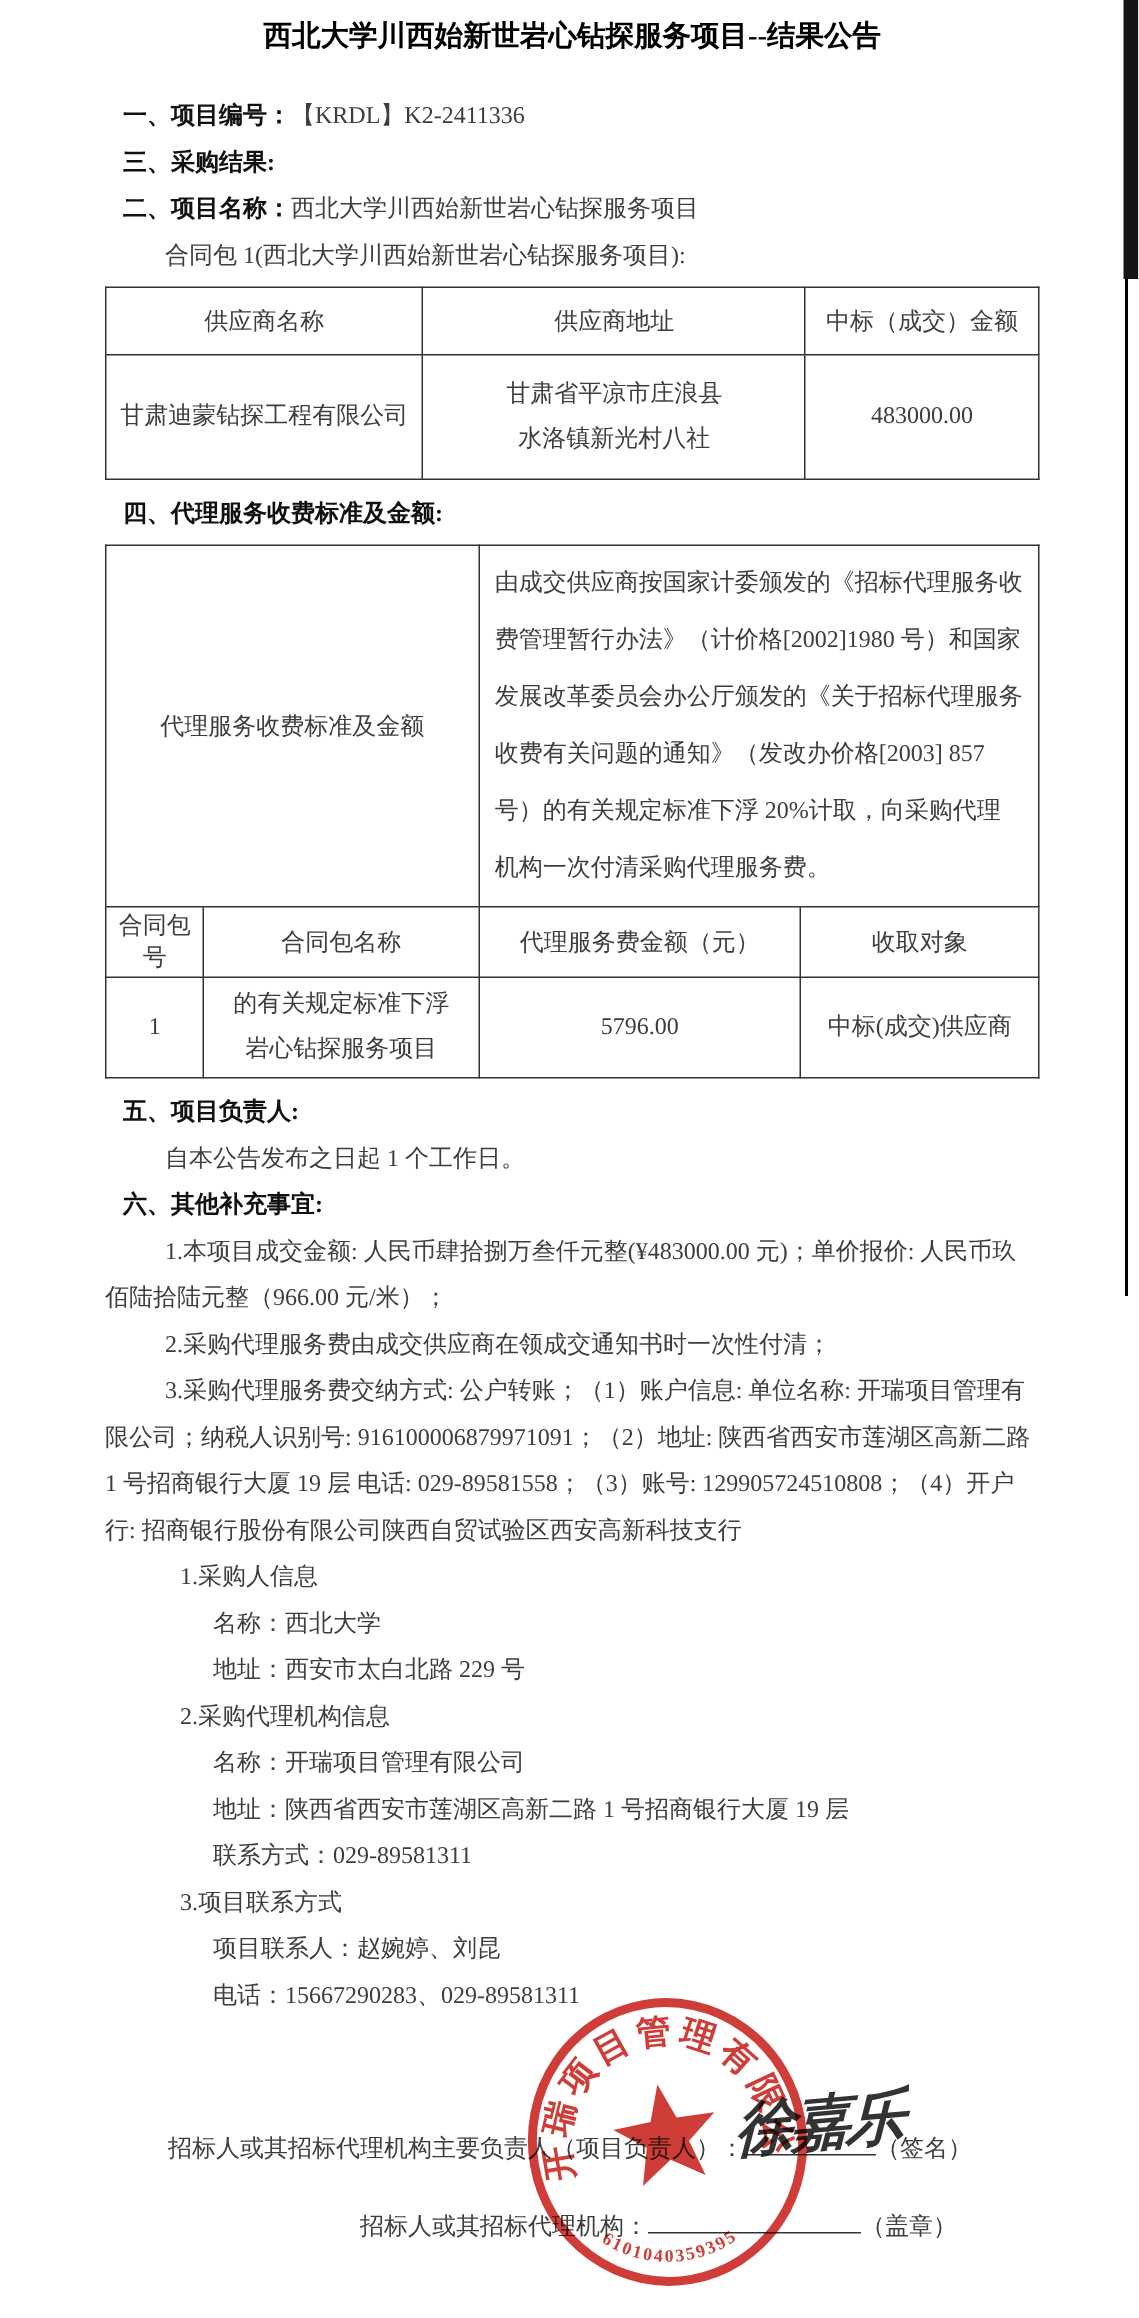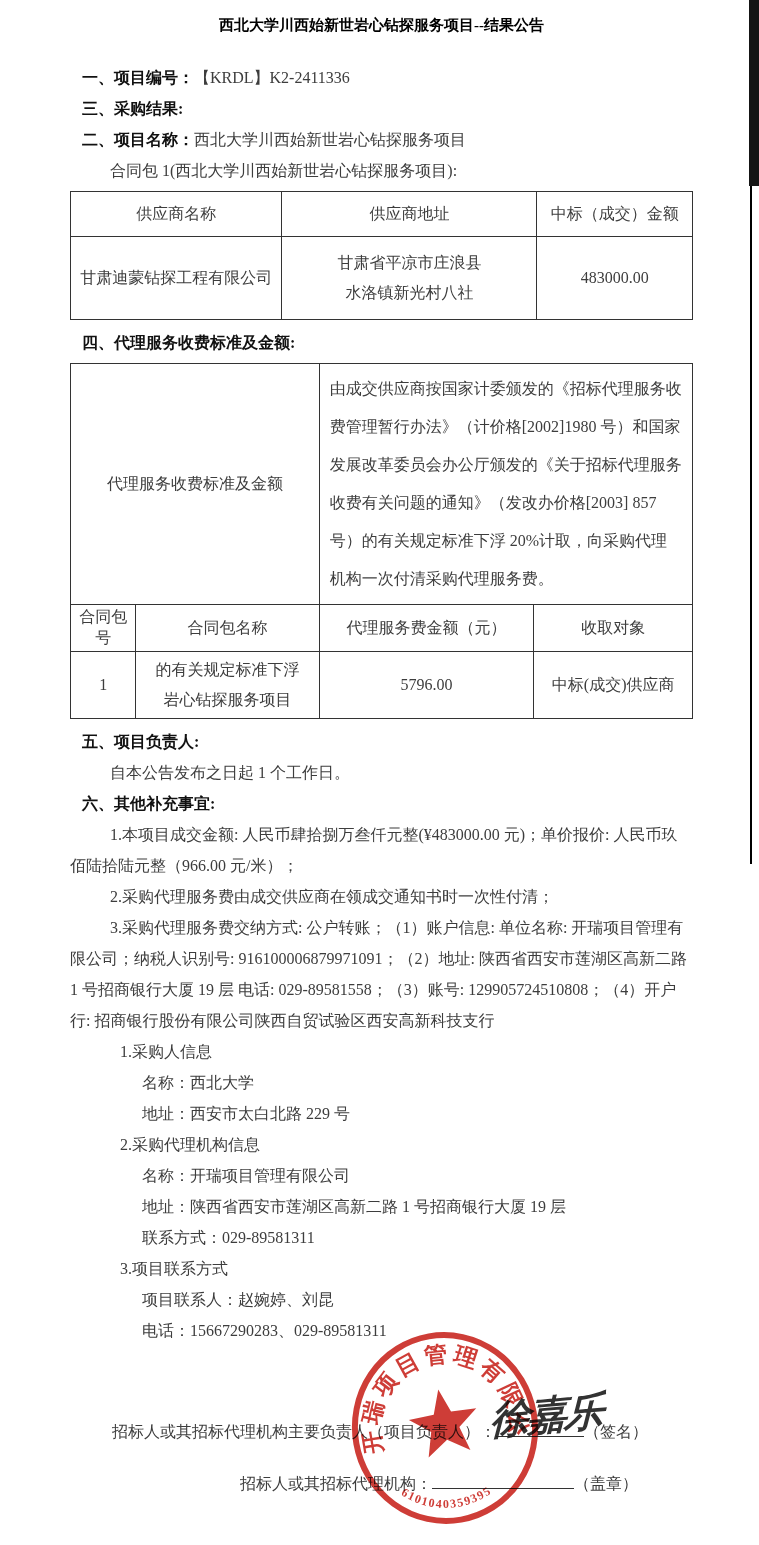--- a/index.html
+++ b/index.html
@@ -2,21 +2,21 @@
 <html><head>
 <meta charset="utf-8">
 <style>
   html,body { margin:0; padding:0; background:#fff; }
   .page {
     position:relative; width:759px; height:1545px; background:#ffffff;
     font-family:"Liberation Serif","DejaVu Serif",serif;
     color:#3d3d3d; overflow:hidden;
   }
   .content { position:absolute; left:70px; top:6px; width:623px; }
-  .title { font-size:15px; font-weight:bold; color:#000; text-align:center;
+  .title { font-size:19px; font-weight:bold; color:#000; text-align:center;
            margin:4px 0 22px 0; line-height:30px; }
   p { margin:0; }
   .h { font-weight:bold; color:#111; font-size:16px; line-height:31px; margin-left:12px; }
   .h .v { font-weight:normal; color:#3d3d3d; }
   .para { font-size:16px; line-height:31px; }
   .indent1 { text-indent:40px; }
   .item { font-size:16px; line-height:31px; text-indent:40px; }
   .subitem { font-size:16px; line-height:31px; margin-left:50px; }
   .detail { font-size:16px; line-height:31px; margin-left:72px; }
   table.tbl { border-collapse:collapse; width:623px; table-layout:fixed;

